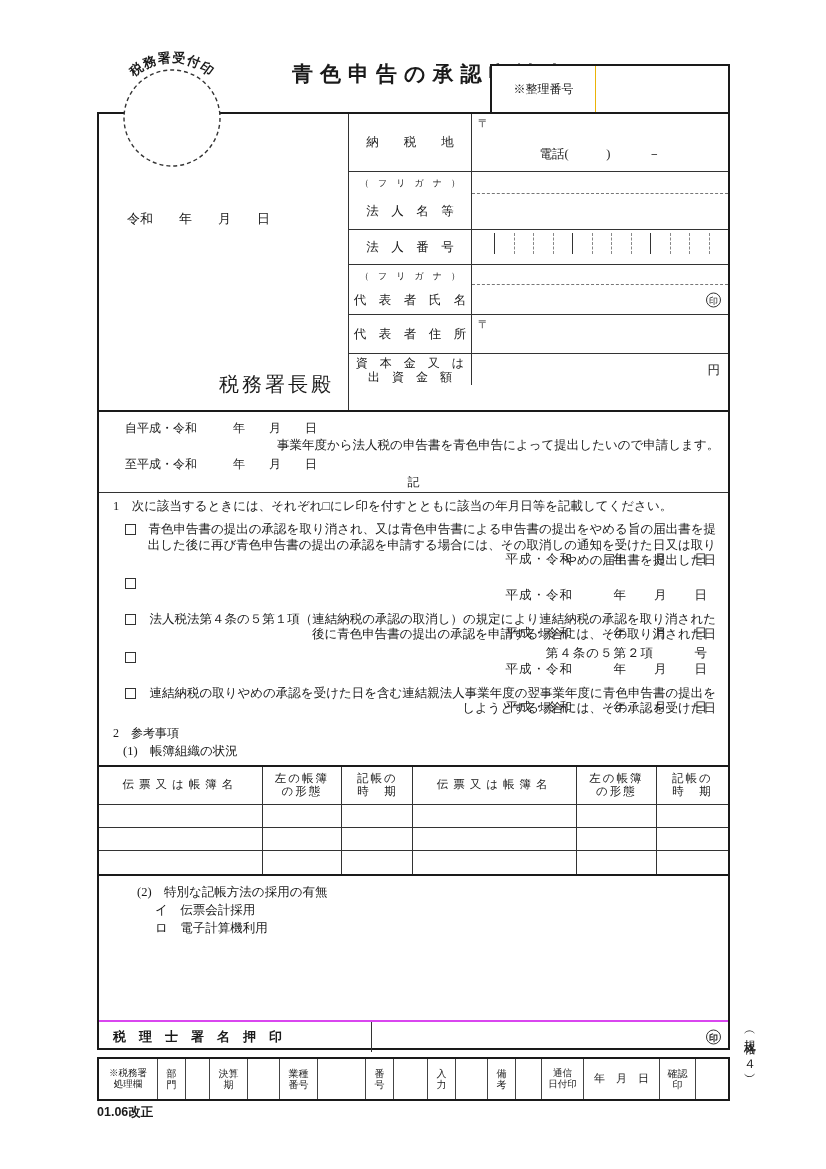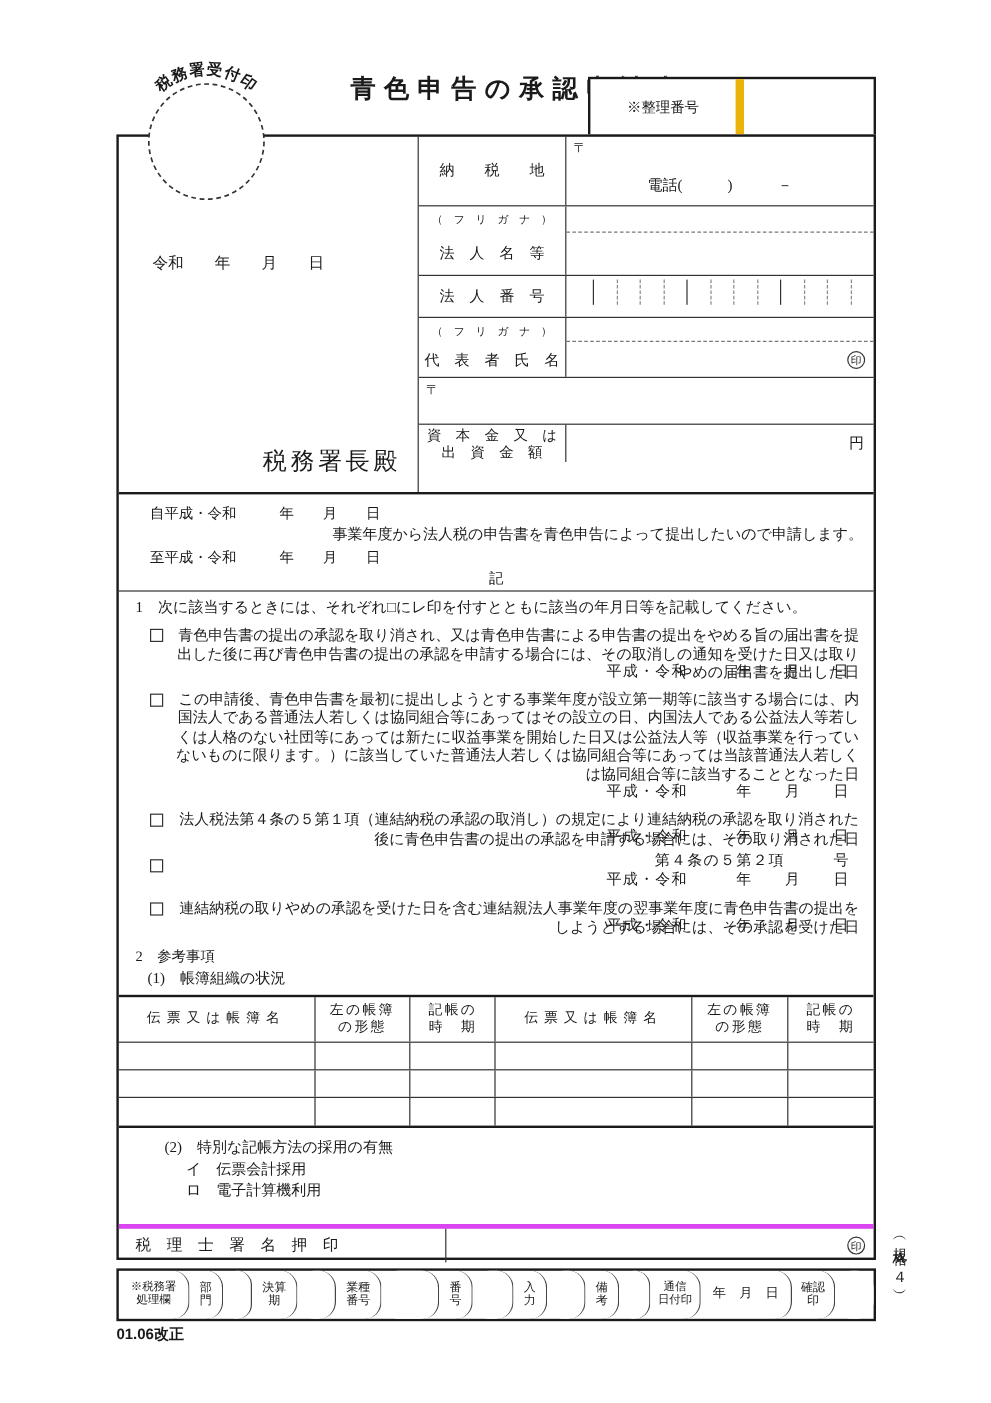--- a/index.html
+++ b/index.html
@@ -12,21 +12,21 @@
   .title {
     position:absolute; left:292px; top:60px; font-size:21px; font-weight:bold;
     letter-spacing:7px; white-space:nowrap;
   }
   .stamp-svg { position:absolute; left:105px; top:48px; z-index:5; }
   .stamp-arc-text { font-family:"Liberation Sans",sans-serif; font-weight:bold; font-size:13px; letter-spacing:1px; fill:#1a1a1a; }
   .refbox {
     position:absolute; left:490px; top:64px; width:240px; height:50px;
     border:2px solid #1a1a1a; display:flex; background:#fff;
   }
-  .refbox-label { width:128px; border-right:7px solid #eab308; display:flex; align-items:center; justify-content:center; font-size:12px; }
+  .refbox-label { width:104px; border-right:1px solid #eab308; display:flex; align-items:center; justify-content:center; font-size:12px; }
   .refbox-value { flex:1; }
   
   .mainbox { position:absolute; left:97px; top:112px; width:633px; height:938px; border:2px solid #1a1a1a; background:#fff; }
   .sec-a { display:flex; height:296px; }
   .left-cell { position:relative; width:250px; border-right:1px solid #333; }
   .date-line { position:absolute; left:28px; top:96px; font-size:13px; }
   .addressee { position:absolute; right:14px; bottom:12px; font-size:20px; letter-spacing:3px; }
   .right-col { flex:1; display:flex; flex-direction:column; }
   .frow, .fgroup { display:flex; border-bottom:1px solid #333; }
   .flabel {
@@ -77,26 +77,26 @@
   .lrow.lhead { height:38px; }
   .lrow.ldata { height:23px; }
   .lc { border-right:1px solid #333; display:flex; flex-direction:column; align-items:center; justify-content:center; font-size:11.5px; line-height:13.5px; text-align:center; }
   .lc:last-child { border-right:none; }
   .c-name { width:26%; letter-spacing:5px; }
   .c-form { width:12.7%; letter-spacing:2px; }
   .c-time { width:11.3%; letter-spacing:2px;align-items:center; }
   .s2-sub2 { margin:8px 0 0 38px; font-size:12.5px; }
   .s2-sub2-item { margin:1px 0 0 56px; font-size:12.5px; }
   
-  .sec-d { position:relative; height:32px; border-top:4px solid #d946ef; display:flex; }
+  .sec-d { position:relative; height:32px; border-top:2px solid #d946ef; display:flex;font-weight:bold; }
   .zeirishi-label { width:273px; border-right:1px solid #333; display:flex; align-items:center; padding-left:14px; font-size:13px; }
   .zeirishi-value { flex:1; position:relative; }
   
   .office { position:absolute; left:97px; top:1057px; width:633px; height:44px; border:2px solid #1a1a1a; display:flex; background:#fff; }
-  .oc { border-right:1px solid #444; display:flex; flex-direction:column; align-items:center; justify-content:center; font-size:10px; line-height:11.5px; text-align:center; flex:none;border-radius:14px; }
+  .oc { border-right:1px solid #444; display:flex; flex-direction:column; align-items:center; justify-content:center; font-size:10px; line-height:11.5px; text-align:center; flex:none; }
   .oc:last-child { border-right:none; }
   .oc.blank { background:#fff; }
   .oc.ymd { font-size:11px; }
   
   .revision { position:absolute; left:97px; top:1104px; font-family:"Liberation Sans",sans-serif; font-weight:bold; font-size:12.5px; }
   .paper-size { position:absolute; left:741px; top:1026px; writing-mode:vertical-rl; font-size:12.5px; letter-spacing:3px; }
 </style>
 </head>
 <body>
 
@@ -171,20 +171,21 @@
           </div>
           <div class="fvalue stack">
             <div class="furigana-val"></div>
             <div class="main-val">
               <span class="seal">印</span>
             </div>
           </div>
         </div>
 
         <div class="frow" style="height:39px">
+          <div class="flabel">代　表　者　住　所</div>
           <div class="fvalue">
             <span class="postal">〒</span>
           </div>
         </div>
 
 
         <div class="frow" style="height:31px;border-bottom:none">
           <div class="flabel">
             <div class="cap-lbl">
               <div>資　本　金　又　は</div>
@@ -210,21 +211,20 @@
       <div class="s1-heading">1　次に該当するときには、それぞれ□にレ印を付すとともに該当の年月日等を記載してください。</div>
 
       <div class="chk-item">
         <span class="cbox"></span>
         <p class="chk-text">青色申告書の提出の承認を取り消され、又は青色申告書による申告書の提出をやめる旨の届出書を提出した後に再び青色申告書の提出の承認を申請する場合には、その取消しの通知を受けた日又は取りやめの届出書を提出した日</p>
         <span class="chk-date">平成・令和　　　年　　月　　日</span>
       </div>
 
       <div class="chk-item pb-line">
         <span class="cbox"></span>
-        <p class="chk-text">この申請後、青色申告書を最初に提出しようとする事業年度が設立第一期等に該当する場合には、内国法人である普通法人若しくは協同組合等にあってはその設立の日、内国法人である公益法人等若しくは人格のない社団等にあっては新たに収益事業を開始した日又は公益法人等（収益事業を行っていないものに限ります。）に該当していた普通法人若しくは協同組合等にあっては当該普通法人若しくは協同組合等に該当することとなった日</p>
         <span class="chk-date">平成・令和　　　年　　月　　日</span>
       </div>
 
       <div class="chk-item">
         <span class="cbox"></span>
         <p class="chk-text">法人税法第４条の５第１項（連結納税の承認の取消し）の規定により連結納税の承認を取り消された後に青色申告書の提出の承認を申請する場合には、その取り消された日</p>
         <span class="chk-date">平成・令和　　　年　　月　　日</span>
       </div>
 
       <div class="chk-item pb-line">

